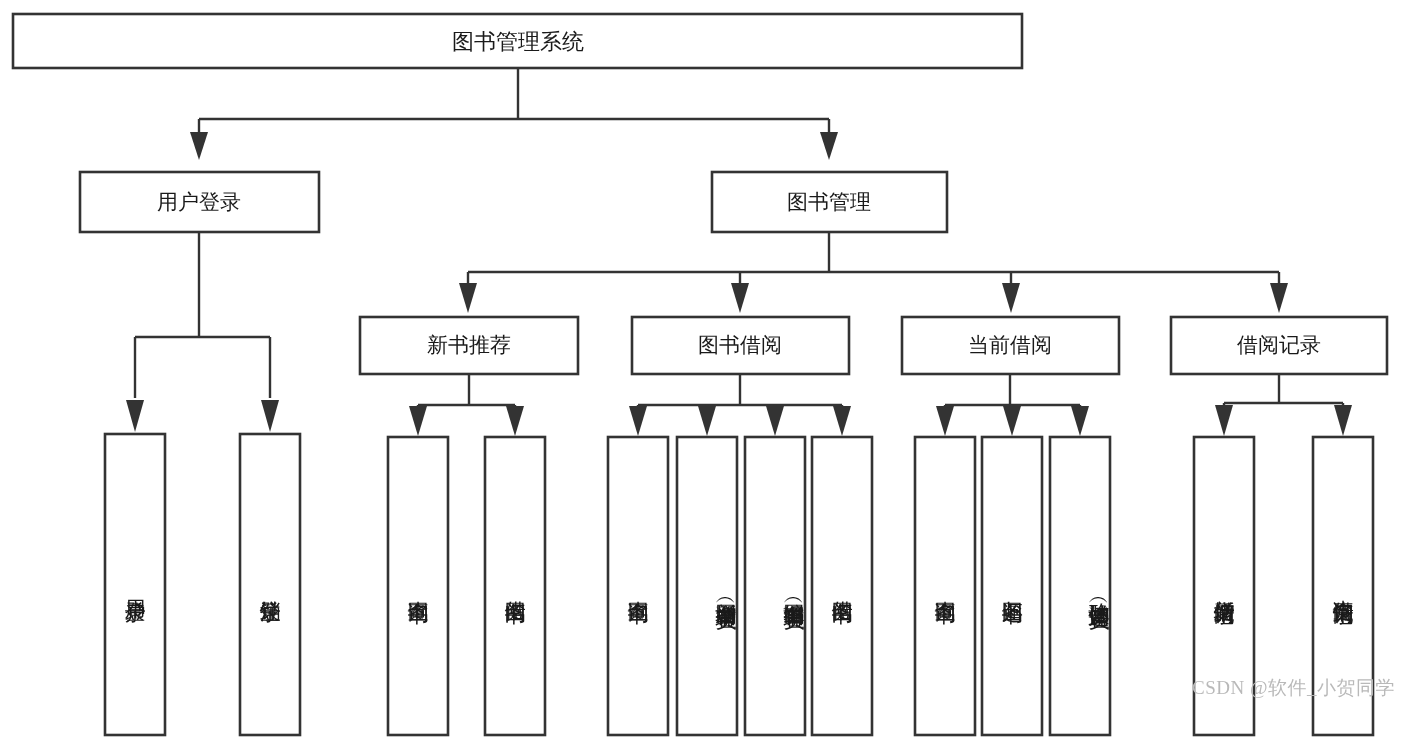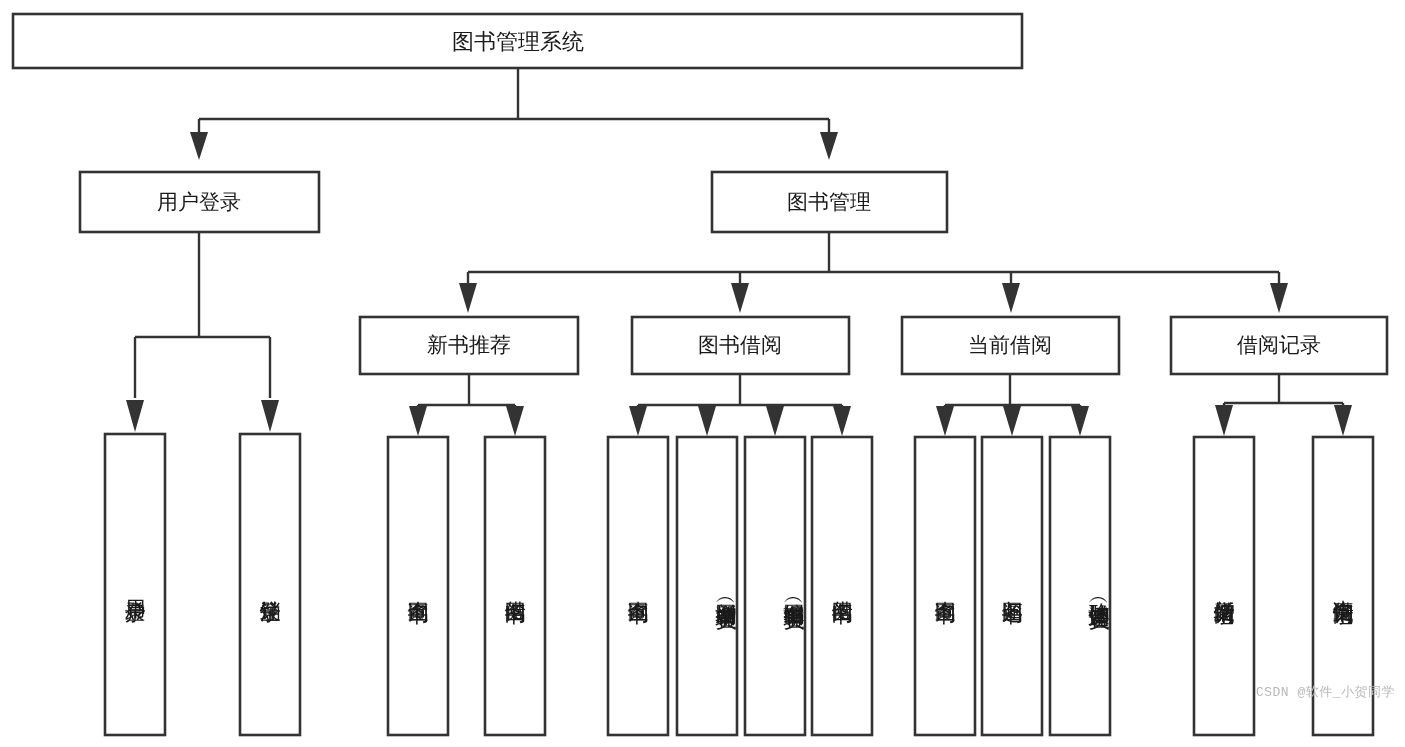--- a/index.html
+++ b/index.html
@@ -67,22 +67,22 @@
     color: #1a1a1a;
     letter-spacing: 1px;
     white-space: nowrap;
     text-align: center;
     pointer-events: none;
   }
   .watermark {
     position: absolute;
     right: 10px;
     bottom: 4px;
-    font-family: Liberation Mono, monospace;
-    font-size: 13px;
+    font-family: Liberation Serif, serif;
+    font-size: 19px;
     color: #b9b9b9;
     letter-spacing: 0.5px;
     white-space: nowrap;
   }
 </style>
 </head>
 <body>
 
 <div id="diagram-root">
 

